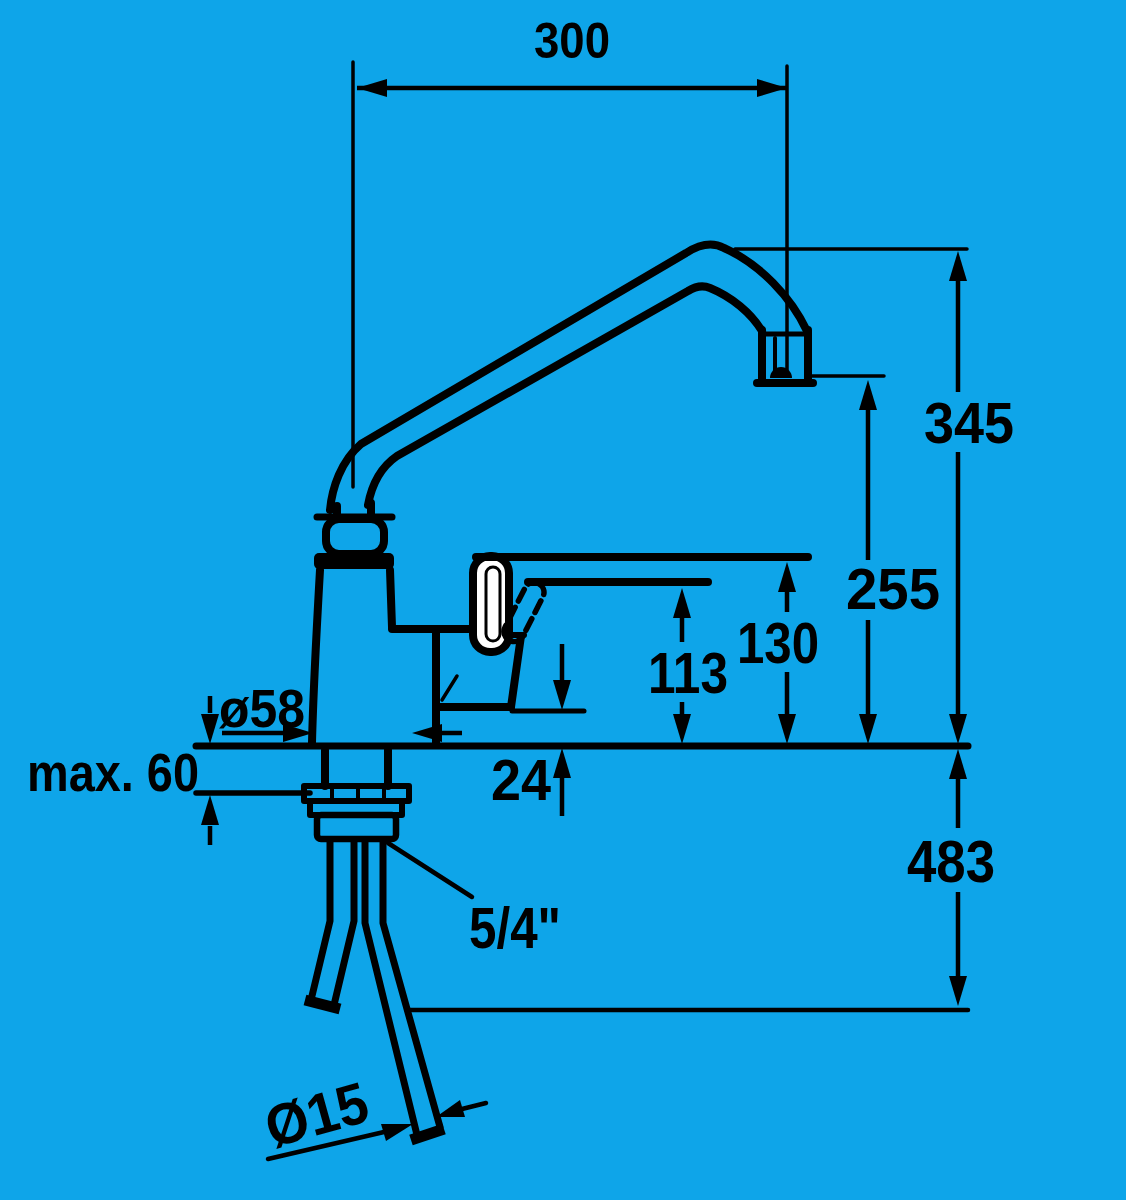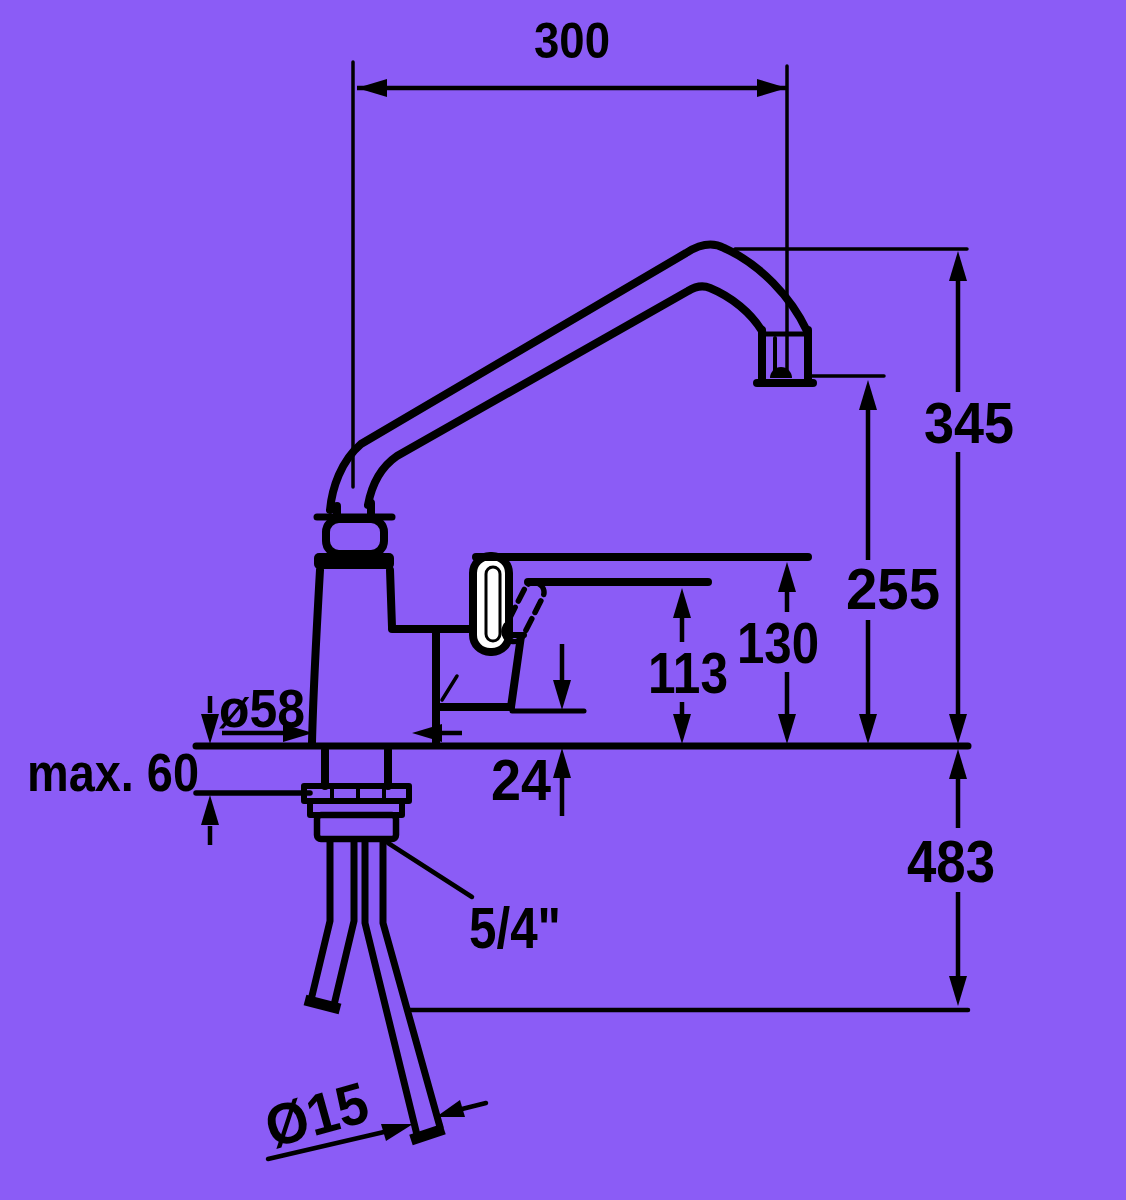--- a/index.html
+++ b/index.html
@@ -1,16 +1,16 @@
 <!DOCTYPE html>
 <html><head>
 <meta charset="utf-8">
 <style>
   html,body{margin:0;padding:0;background:#fff;}
-  .stage{width:1126px;height:1200px;position:relative;background:#8b5cf6;overflow:hidden;}
+  .stage{width:1126px;height:1200px;position:relative;background:#0ea5e9;overflow:hidden;}
   svg{display:block;}
   text{font-family:"Liberation Sans","DejaVu Sans",sans-serif;font-weight:bold;fill:#000;}
 </style>
 </head>
 <body>
 
 <div class="stage">
 <svg width="1126" height="1200" viewBox="0 0 1126 1200">
 
   <g stroke="#000" fill="none" stroke-linecap="round" stroke-linejoin="round">

